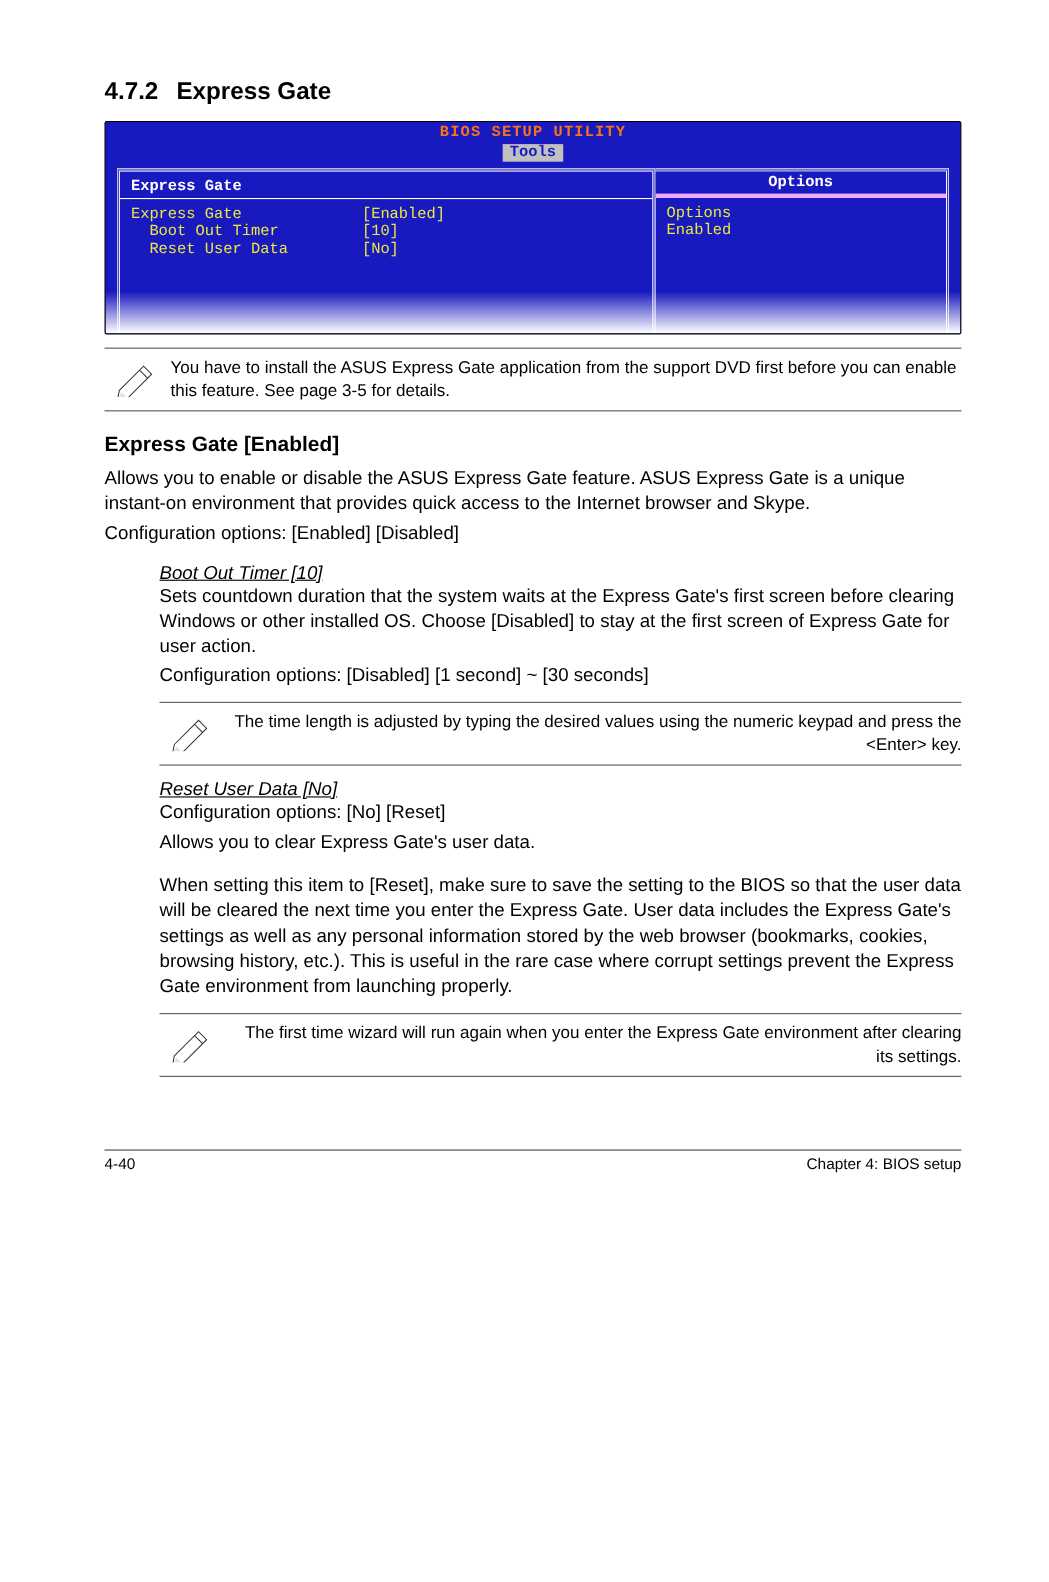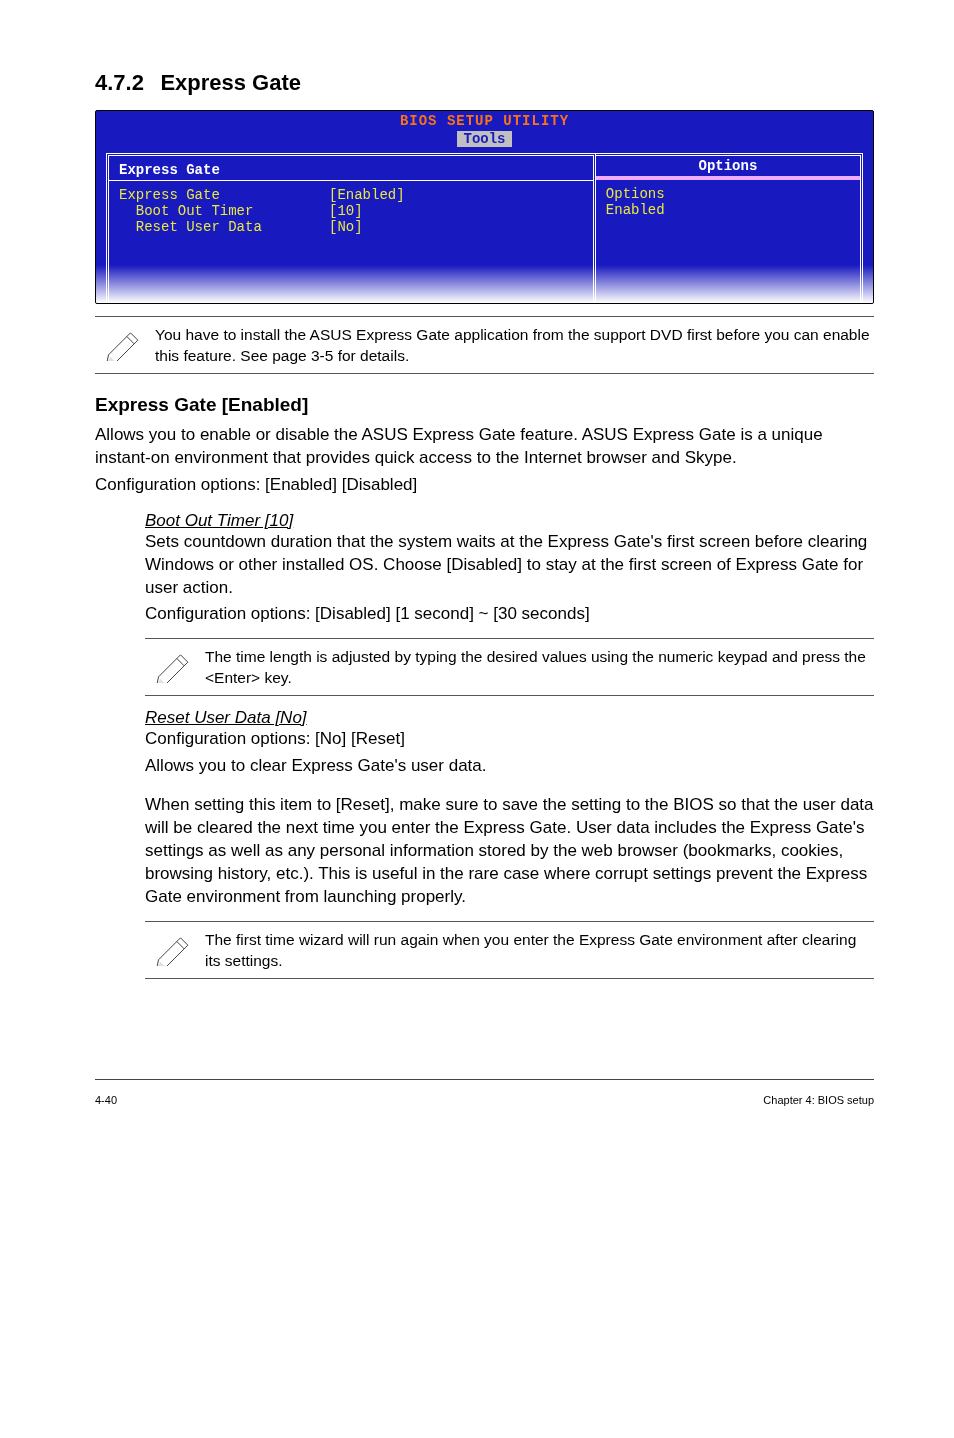--- a/index.html
+++ b/index.html
@@ -111,39 +111,40 @@
   .note {
     display: flex;
     align-items: flex-start;
     border-top: 1px solid #555;
     border-bottom: 1px solid #555;
     padding: 6px 0;
     margin: 12px 0 12px 0;
   }
   .note.inset {
     margin-left: 50px;
+    text-align: right;
   }
   .note-icon {
     width: 60px;
     flex-shrink: 0;
     text-align: center;
   }
   .note-icon svg { width: 44px; height: 38px; }
   .note-text {
     font-size: 15.5px;
     line-height: 1.35;
     padding-top: 2px;
   }
   .footer {
     display: flex;
     justify-content: space-between;
     border-top: 1px solid #444;
-    margin-top: 100px;
-    padding-top: 14px;
-    font-size: 11px;
+    margin-top: 66px;
+    padding-top: 4px;
+    font-size: 14px;
   }
 </style>
 </head>
 <body>
 
 <div class="page">
 
   <div>
     <span class="sec-num">4.7.2</span>
     <span class="sec-title">Express Gate</span>

